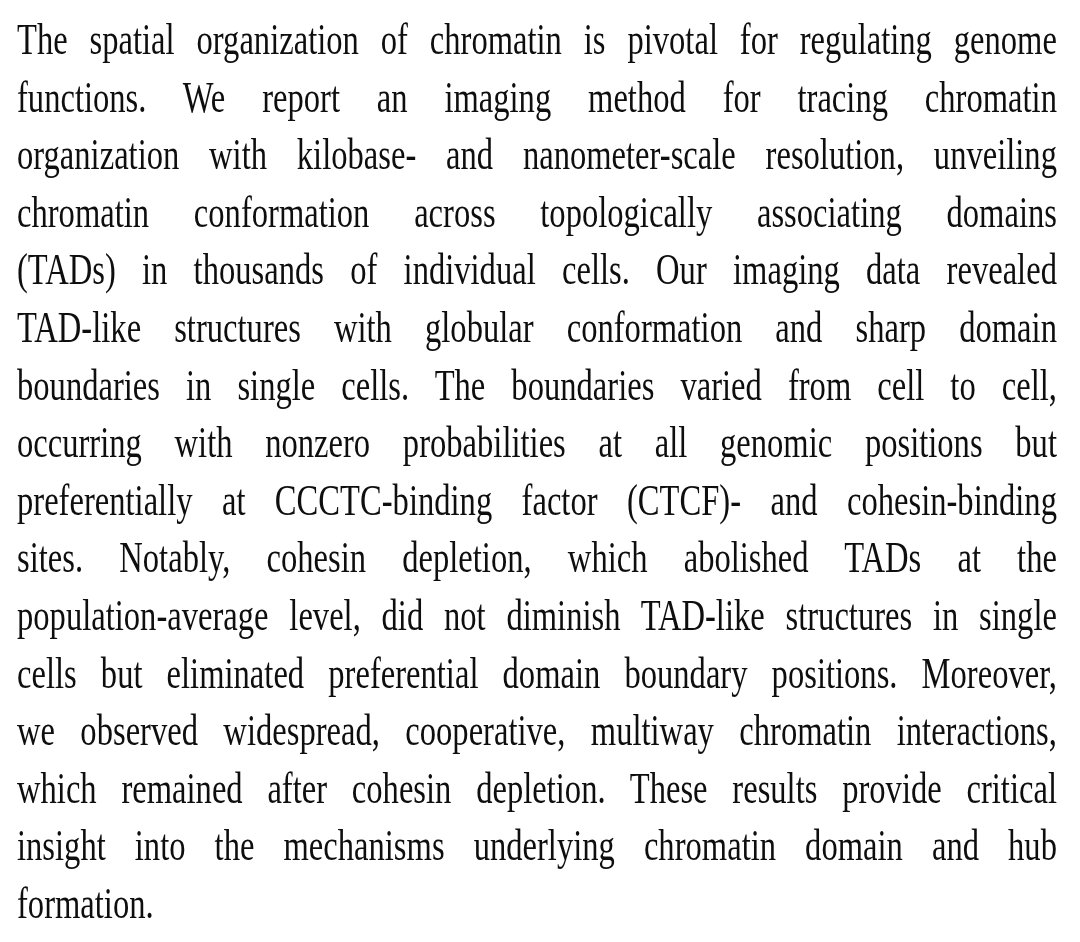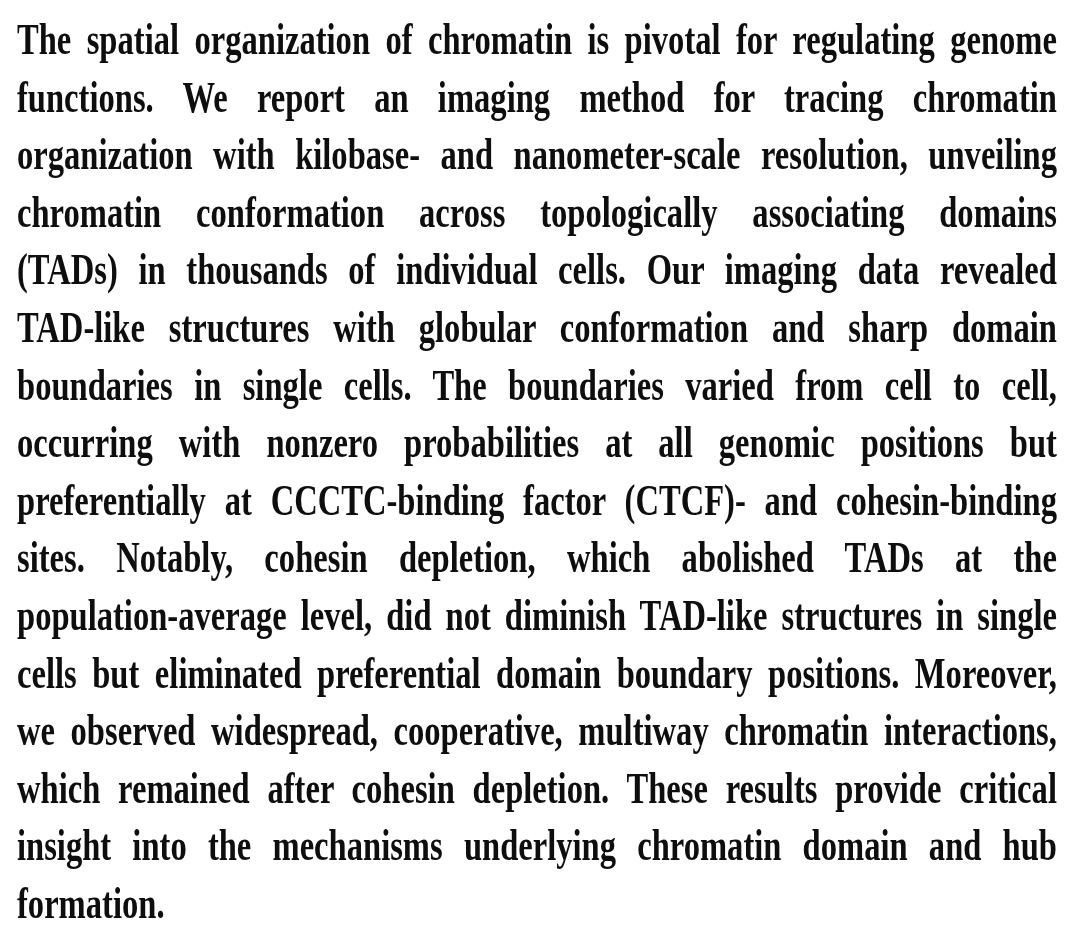--- a/index.html
+++ b/index.html
@@ -6,21 +6,20 @@
     margin: 0;
     padding: 0;
     background: #ffffff;
   }
   .page {
     position: relative;
     width: 1080px;
     height: 942px;
     background: #ffffff;
     overflow: hidden;
-    font-weight: bold;
   }
   .abstract {
     position: absolute;
     left: 17px;
     top: 11px;
   }
   .line {
     width: 1404px;                 
     height: 57.6px;
     font-family: "Liberation Serif", "DejaVu Serif", serif;

